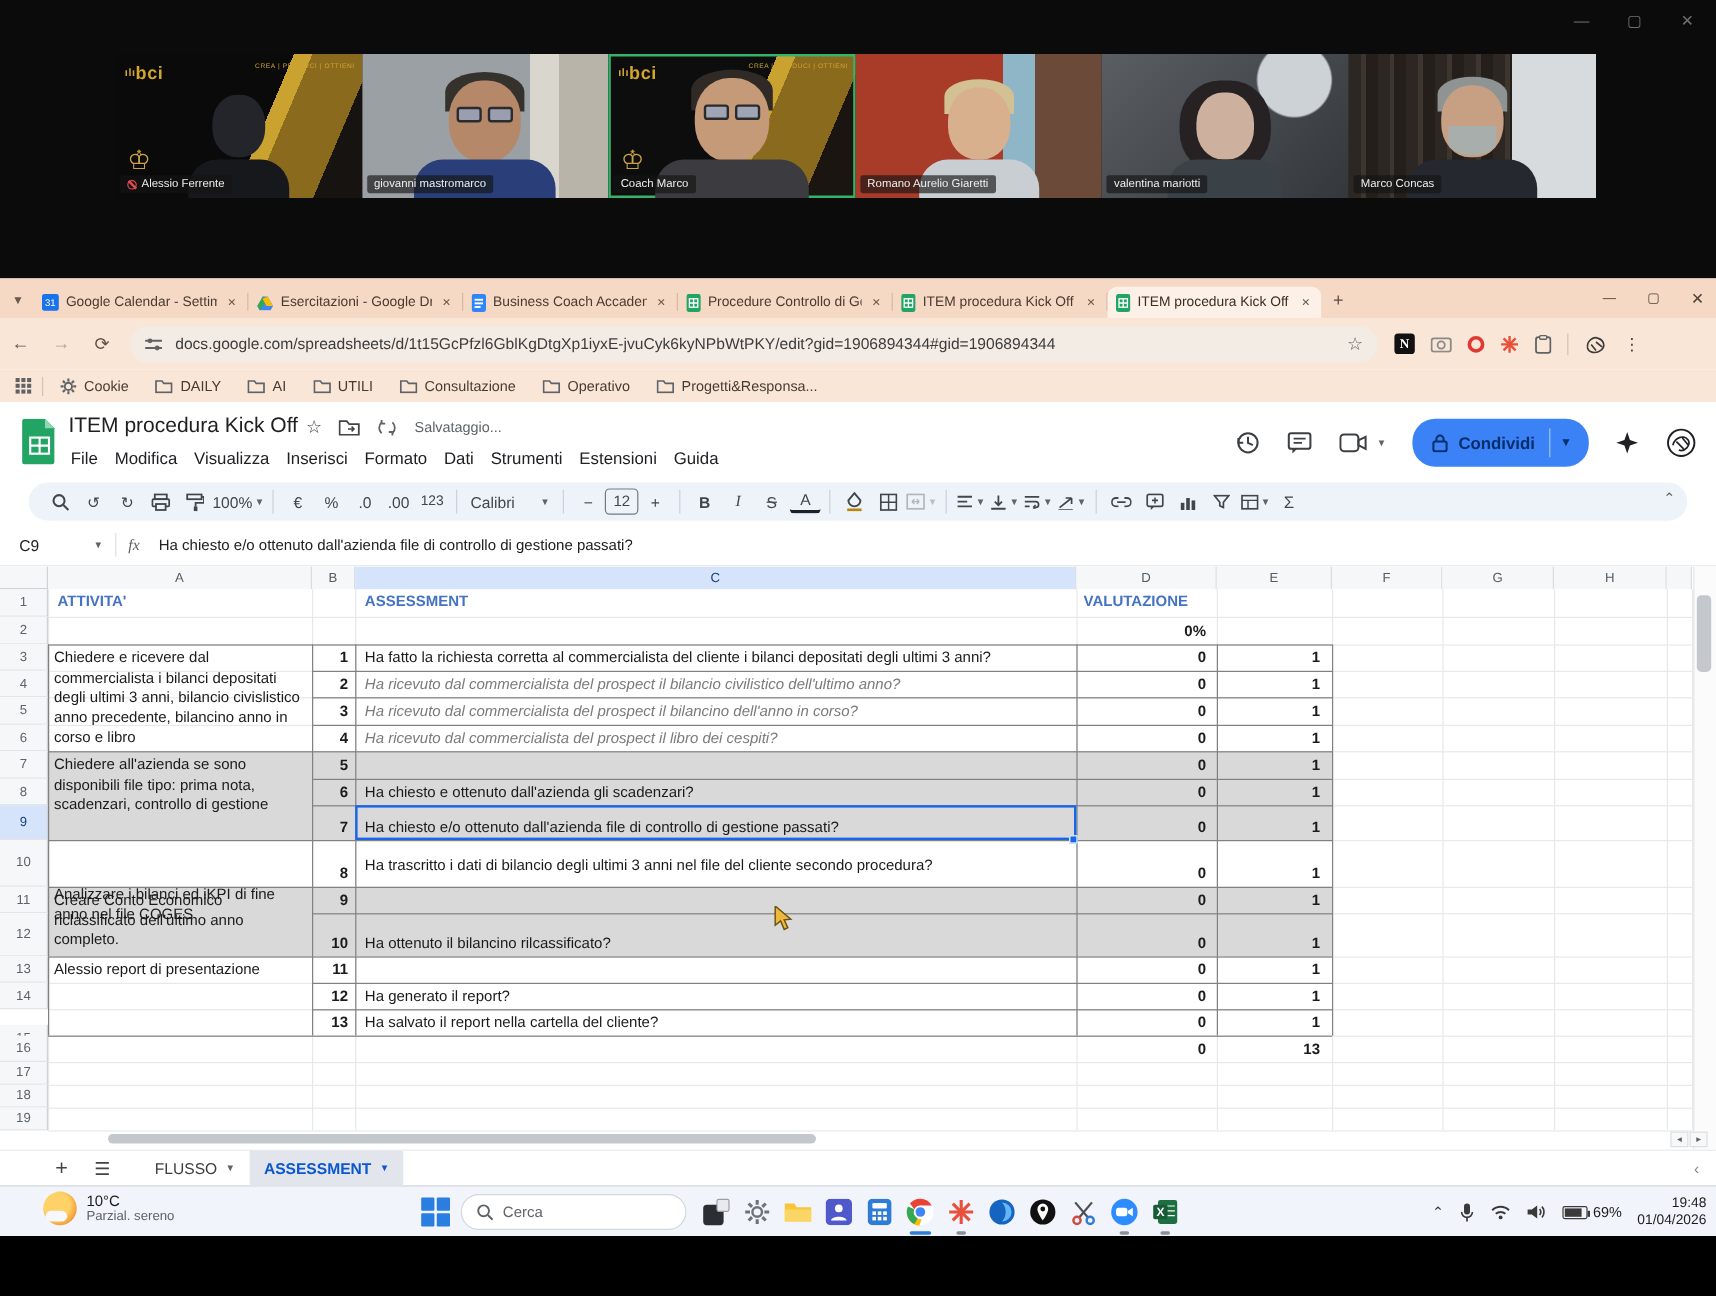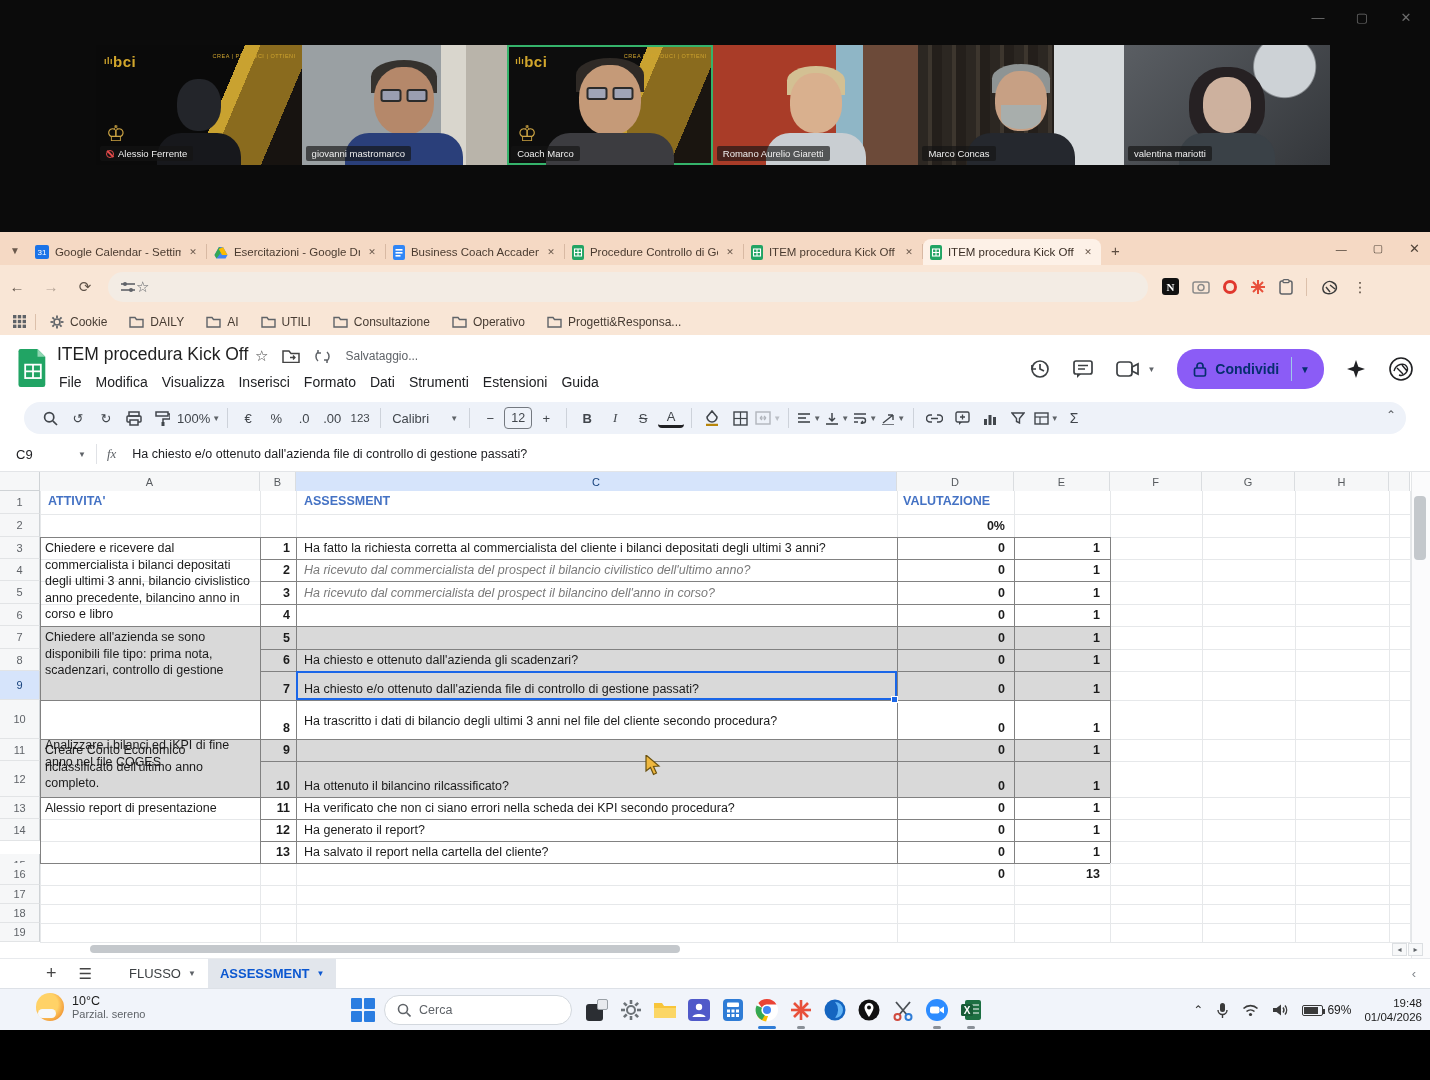--- a/index.html
+++ b/index.html
@@ -45,21 +45,21 @@
 
   
   #sheetshdr{position:absolute;top:103px;left:0;right:0;height:65px;background:#fff;}
   .slogo{position:absolute;left:18px;top:14px;}
   .stitle{position:absolute;left:57px;top:9px;font-size:17.5px;color:#1f1f1f;}
   .titleicons{position:absolute;left:255px;top:12px;display:flex;align-items:center;gap:14px;color:#444;font-size:14px;}
   .saving{font-size:12px;color:#5f6368;}
   .menurow{position:absolute;left:52px;top:37px;display:flex;font-size:14px;color:#202124;}
   .menurow span{padding:2px 7px;border-radius:4px;}
   .hdr-right{position:absolute;right:16px;top:14px;display:flex;align-items:center;gap:22px;}
-  .sharebtn{display:flex;align-items:center;height:40px;background:#8b5cf6;border-radius:19px;padding:0 6px 0 16px;color:#062e6f;font-size:14px;font-weight:bold;}
+  .sharebtn{display:flex;align-items:center;height:40px;background:#3b82f6;border-radius:19px;padding:0 6px 0 16px;color:#062e6f;font-size:14px;font-weight:bold;}
   .sharebtn .sdiv{width:1px;height:24px;background:#9ec9e8;margin:0 8px 0 12px;}
   .sharecaret{color:#062e6f;font-size:10px;padding-right:8px;}
 
   
   #toolbar{position:absolute;top:168px;left:0;right:0;height:37px;background:#fff;}
   .tbpill{position:absolute;left:24px;right:24px;top:2px;height:32px;border-radius:16px;background:#eef2f9;display:flex;align-items:center;padding:0 12px;color:#41464c;font-size:13px;}
   .ti{min-width:26px;height:24px;display:flex;align-items:center;justify-content:center;border-radius:4px;margin:0 1px;white-space:nowrap;}
   .tdiv{width:1px;height:20px;background:#cdd2da;margin:0 6px;}
   .caret{font-size:8px;color:#5f6368;margin-left:2px;}
   .fsbox{width:28px;height:22px;border:1px solid #747980;border-radius:4px;display:flex;align-items:center;justify-content:center;font-size:12.5px;}
@@ -184,40 +184,40 @@
         <div class="tile" style="background: linear-gradient(90deg, rgb(169, 60, 40) 0px, rgb(169, 60, 40) 60%, rgb(143, 182, 198) 60%, rgb(143, 182, 198) 73%, rgb(108, 74, 57) 73%);">
           <div style="position: absolute; inset: 0px;">
             <div style="position:absolute;left:50%;top:21px;transform:translateX(-50%);width:58px;height:28.6px;border-radius:50% 50% 0 0;background:#d3c093"></div>
             <div style="position:absolute;left:50%;top:28px;transform:translateX(-50%);width:52px;height:60px;border-radius:46%;background:#d9b08e"></div>
             <div style="position:absolute;left:50%;bottom:0;transform:translateX(-50%);width:100px;height:32px;border-radius:24px 24px 0 0;background:#c9ced2"></div>
           </div>
           <div class="chip">
             <span>Romano Aurelio Giaretti</span>
           </div>
         </div>
+        <div class="tile" style="background: radial-gradient(circle at 78% 18%, rgb(205, 210, 214) 0px, rgb(205, 210, 214) 16%, rgba(0, 0, 0, 0) 17%), linear-gradient(135deg, rgb(90, 94, 99), rgb(52, 55, 59));">
+          <div style="position: absolute; inset: 0px;">
+            <div style="position:absolute;left:50%;top:22px;transform:translateX(-50%);width:76px;height:78px;border-radius:45%;background:#262123"></div>
+            <div style="position:absolute;left:50%;top:32px;transform:translateX(-50%);width:48px;height:56px;border-radius:46%;background:#cdb19e"></div>
+            <div style="position:absolute;left:50%;top:64px;transform:translateX(-56%);width:34px;height:22px;border-radius:50%;background:#cdb19e;"></div>
+            <div style="position:absolute;left:50%;bottom:0;transform:translateX(-50%);width:96px;height:32px;border-radius:24px 24px 0 0;background:#3a4147"></div>
+          </div>
+          <div class="chip">
+            <span>valentina mariotti</span>
+          </div>
+        </div>
         <div class="tile" style="background: linear-gradient(90deg, rgba(0, 0, 0, 0) 0px, rgba(0, 0, 0, 0) 66%, rgb(215, 219, 221) 66%), repeating-linear-gradient(90deg, rgb(44, 39, 34) 0px, rgb(44, 39, 34) 10px, rgb(61, 54, 46) 10px, rgb(61, 54, 46) 14px, rgb(36, 31, 27) 14px, rgb(36, 31, 27) 24px);">
           <div style="position: absolute; inset: 0px;">
             <div style="position:absolute;left:50%;top:19px;transform:translateX(-50%);width:58px;height:28.6px;border-radius:50% 50% 0 0;background:#8e9494"></div>
             <div style="position:absolute;left:50%;top:26px;transform:translateX(-50%);width:52px;height:60px;border-radius:46%;background:#c7a084"></div>
             <div style="position:absolute;left:50%;top:60px;transform:translateX(-50%);width:40px;height:24px;border-radius:0 0 45% 45%;background:#a8aeac"></div>
             <div style="position:absolute;left:50%;bottom:0;transform:translateX(-50%);width:108px;height:32px;border-radius:24px 24px 0 0;background:#25282e"></div>
           </div>
           <div class="chip">
             <span>Marco Concas</span>
-          </div>
-        </div>
-        <div class="tile" style="background: radial-gradient(circle at 78% 18%, rgb(205, 210, 214) 0px, rgb(205, 210, 214) 16%, rgba(0, 0, 0, 0) 17%), linear-gradient(135deg, rgb(90, 94, 99), rgb(52, 55, 59));">
-          <div style="position: absolute; inset: 0px;">
-            <div style="position:absolute;left:50%;top:22px;transform:translateX(-50%);width:76px;height:78px;border-radius:45%;background:#262123"></div>
-            <div style="position:absolute;left:50%;top:32px;transform:translateX(-50%);width:48px;height:56px;border-radius:46%;background:#cdb19e"></div>
-            <div style="position:absolute;left:50%;top:64px;transform:translateX(-56%);width:34px;height:22px;border-radius:50%;background:#cdb19e;"></div>
-            <div style="position:absolute;left:50%;bottom:0;transform:translateX(-50%);width:96px;height:32px;border-radius:24px 24px 0 0;background:#3a4147"></div>
-          </div>
-          <div class="chip">
-            <span>valentina mariotti</span>
           </div>
         </div>
       </div>
   </section>
 
   <section id="browser">
     <div id="tabstrip">
       <span class="tsv">▼</span>
       <div id="tabs" style="display:flex;align-items:flex-end;">
           <div class="tab">
@@ -300,20 +300,21 @@
       <span class="navg">⟳</span>
       <div class="urlpill">
         <svg width="16" height="14">
             <g stroke="#5f6368" stroke-width="1.6">
               <line x1="1" y1="4" x2="15" y2="4"></line>
               <line x1="1" y1="10" x2="15" y2="10"></line>
             </g>
             <circle cx="5" cy="4" r="2" fill="#5f6368"></circle>
             <circle cx="11" cy="10" r="2" fill="#5f6368"></circle>
           </svg>
+        <span class="urltext">docs.google.com/spreadsheets/d/1t15GcPfzl6GblKgDtgXp1iyxE-jvuCyk6kyNPbWtPKY/edit?gid=1906894344#gid=1906894344</span>
         <span style="color:#5f6368;font-size:15px;">☆</span>
       </div>
       <div class="extrow">
         <span class="nsq">N</span>
         <svg width="18" height="14">
             <rect x="1" y="2" width="16" height="11" rx="2" fill="none" stroke="#8a8a8a" stroke-width="1.5"></rect>
             <circle cx="9" cy="7.5" r="3" fill="none" stroke="#8a8a8a" stroke-width="1.5"></circle>
           </svg>
         <span class="oring"></span>
         <svg width="16" height="16">
@@ -755,20 +756,23 @@
         </div>
         <div class="celltxt num abs" style="left: 897px; top: 109px; width: 112px; height: 23px;">
           <span>0</span>
         </div>
         <div class="celltxt num abs" style="left: 1014px; top: 109px; width: 90px; height: 23px;">
           <span>1</span>
         </div>
         <div class="celltxt num abs" style="left: 260px; top: 132px; width: 34px; height: 22px;">
           <span>4</span>
         </div>
+        <div class="celltxt mutedq abs" style="left: 300px; top: 132px; width: 594px; height: 22px;">
+          <span style="white-space:nowrap;">Ha ricevuto dal commercialista del prospect il libro dei cespiti?</span>
+        </div>
         <div class="celltxt num abs" style="left: 897px; top: 132px; width: 112px; height: 22px;">
           <span>0</span>
         </div>
         <div class="celltxt num abs" style="left: 1014px; top: 132px; width: 90px; height: 22px;">
           <span>1</span>
         </div>
         <div class="celltxt num abs" style="left: 260px; top: 154px; width: 34px; height: 23px;">
           <span>5</span>
         </div>
         <div class="celltxt num abs" style="left: 897px; top: 154px; width: 112px; height: 23px;">
@@ -829,23 +833,20 @@
           <span style="white-space:nowrap;">Ha ottenuto il bilancino rilcassificato?</span>
         </div>
         <div class="celltxt num abs" style="left: 897px; top: 289px; width: 112px; height: 36px;">
           <span>0</span>
         </div>
         <div class="celltxt num abs" style="left: 1014px; top: 289px; width: 90px; height: 36px;">
           <span>1</span>
         </div>
         <div class="celltxt num abs" style="left: 260px; top: 325px; width: 34px; height: 22px;">
           <span>11</span>
-        </div>
-        <div class="celltxt abs" style="left: 300px; top: 325px; width: 594px; height: 22px;">
-          <span style="white-space:nowrap;">Ha verificato che non ci siano errori nella scheda dei KPI secondo procedura?</span>
         </div>
         <div class="celltxt num abs" style="left: 897px; top: 325px; width: 112px; height: 22px;">
           <span>0</span>
         </div>
         <div class="celltxt num abs" style="left: 1014px; top: 325px; width: 90px; height: 22px;">
           <span>1</span>
         </div>
         <div class="celltxt num abs" style="left: 260px; top: 347px; width: 34px; height: 22px;">
           <span>12</span>
         </div>

